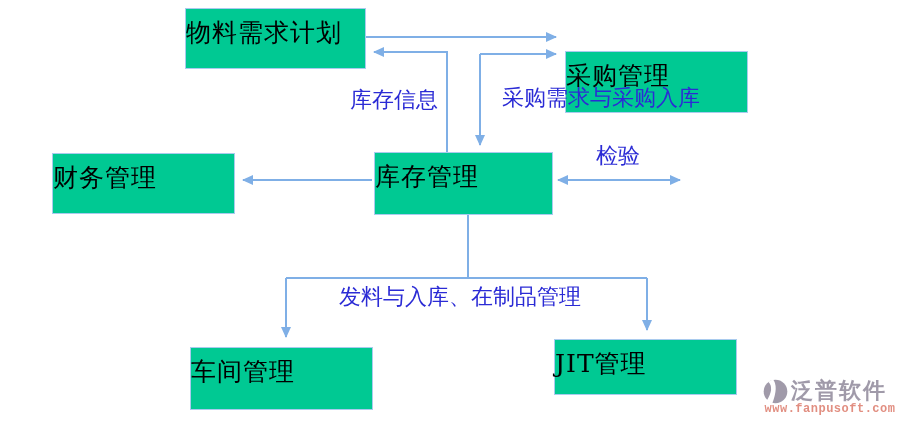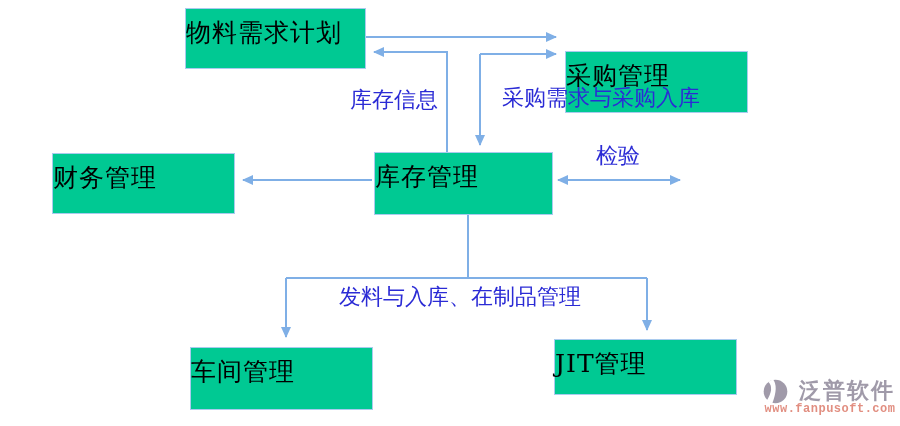--- a/index.html
+++ b/index.html
@@ -43,21 +43,21 @@
   #watermark {
     position: absolute;
     left: 762px;
     top: 376px;
     width: 136px;
     opacity: 0.95;
   }
   .wm-top {
     display: flex;
     align-items: center;
-    gap: 10px;
+    gap: 2px;
   }
   .wm-brand {
     color: var(--watermark-gray, #9B95A5);
     font-size: 22px;
     font-weight: bold;
     letter-spacing: 2px;
     white-space: nowrap;
   }
   .wm-url {
     color: var(--watermark-url, #E0897B);

